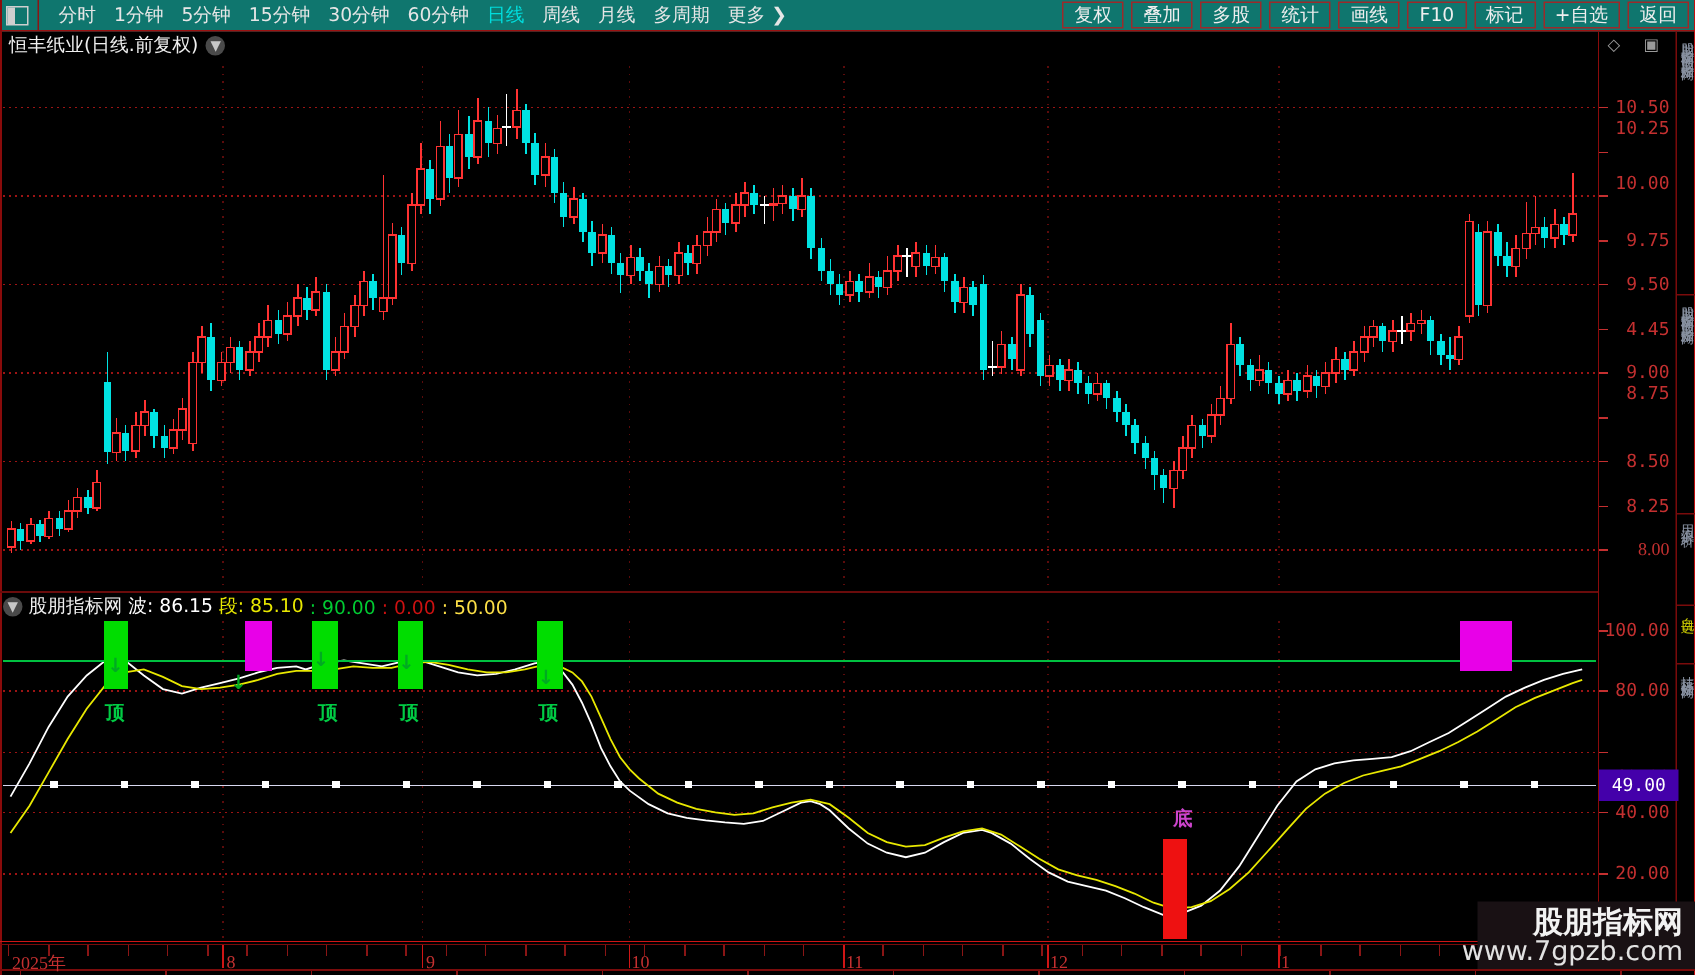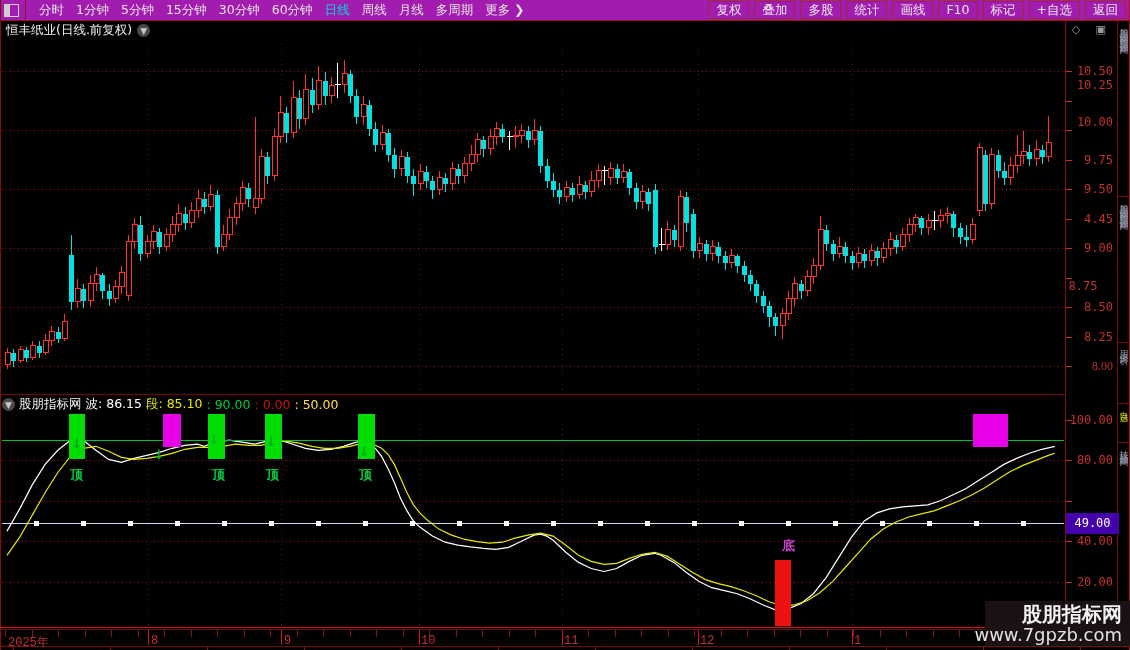--- a/index.html
+++ b/index.html
@@ -1,20 +1,20 @@
 <!DOCTYPE html>
 <html><head>
 <meta charset="utf-8">
 <style>
   html,body{margin:0;padding:0;background:#000;}
   #app{position:relative;width:1130px;height:650px;background:#000;overflow:hidden;
        font-family:"DejaVu Sans","Liberation Sans",sans-serif;color:#ddd;}
   .abs{position:absolute;}
   
-  #toolbar{left:0;top:0;width:1130px;height:20px;border-bottom:1px solid #9c1111;background:#a21caf;
+  #toolbar{left:0;top:0;width:1130px;height:20px;border-bottom:1px solid #9c1111;background:#0f766e;
            display:flex;align-items:center;font-size:12.5px;}
   #win-icon{width:13px;height:11px;border:1px solid #cfcfcf;margin:0 6px 0 4px;position:relative;}
   #win-icon::after{content:"";position:absolute;left:0;top:0;width:5px;height:11px;background:#cfcfcf;}
   #tb-sep{width:1px;height:20px;background:#8a1515;margin-right:7px;}
   .tb-item{margin:0 6px;color:#e6e6e6;cursor:default;white-space:nowrap;}
   .tb-item.active{color:#00dddd;}
   #tb-right{margin-left:auto;display:flex;align-items:center;margin-right:4px;}
   .tb-btn{border:1px solid #9c2a2a;padding:0px 7px;margin-left:5px;color:#eee;white-space:nowrap;
           height:16px;line-height:16px;}
   
@@ -24,21 +24,21 @@
   #pane-icons{right:18px;top:23px;color:#9a9a9a;font-size:11px;letter-spacing:6px;}
   
   .pr-label{position:absolute;right:17px;width:60px;text-align:right;font-family:"DejaVu Sans Mono","Liberation Mono",monospace;
             font-size:12px;color:#c43030;line-height:12px;}
   #badge49{right:11px;width:53px;height:21px;background:#4400aa;color:#fff;text-align:center;
            line-height:21px;font-size:12px;font-family:"DejaVu Sans Mono","Liberation Mono",monospace;z-index:5;}
   
   #ind-header{left:2px;top:397px;height:15px;display:flex;align-items:center;font-size:12.5px;}
   #ind-header span{margin-right:4px;white-space:nowrap;}
   
-  .t-label{position:absolute;top:634px;font-size:12px;color:#c43030;font-family:Liberation Mono, monospace;z-index:2;}
+  .t-label{position:absolute;top:634px;font-size:12px;color:#c43030;font-family:Liberation Serif, serif;z-index:2;}
   
   #right-strip{left:1117px;top:21px;width:12px;height:607px;border-left:1px solid #7a0b0b;z-index:1;}
   .strip-seg{width:12px;overflow:hidden;border-bottom:1px solid #7a0b0b;
              writing-mode:vertical-rl;text-orientation:upright;font-size:9px;line-height:12px;
              color:#8a93a3;letter-spacing:2px;}
   
   #watermark{left:985px;top:601px;width:145px;height:45px;background:#191114;z-index:9;
              display:flex;flex-direction:column;align-items:flex-end;justify-content:center;padding-right:8px;box-sizing:border-box;}
   #wm1{font-size:20px;font-weight:bold;color:#f2f2f2;line-height:22px;}
   #wm2{font-size:18px;color:#e2e2e2;line-height:20px;}
@@ -562,21 +562,21 @@
     </svg>
 
   <div id="price-axis">
       <div class="pr-label" style="top: 65px;">10.50</div>
       <div class="pr-label" style="top: 79px;">10.25</div>
       <div class="pr-label" style="top: 116px;">10.00</div>
       <div class="pr-label" style="top: 154px;">9.75</div>
       <div class="pr-label" style="top: 183px;">9.50</div>
       <div class="pr-label" style="top: 213px;">4.45</div>
       <div class="pr-label" style="top: 242px;">9.00</div>
-      <div class="pr-label" style="top: 280px; text-align: center;">8.75</div>
+      <div class="pr-label" style="top: 256px;">8.75</div>
       <div class="pr-label" style="top: 301px;">8.50</div>
       <div class="pr-label" style="top: 331px;">8.25</div>
       <div class="pr-label" style="top: 360px; font-family: Liberation Serif, serif;">8.00</div>
     </div>
 
   <div id="ind-header" class="abs">
     <span class="chev-circle" style="margin:0 4px 0 0;">▼</span>
     <span style="color:#f0f0f0;">股朋指标网</span>
     <span id="p0" style="color: rgb(255, 255, 255);">波: 86.15</span>
     <span id="p1" style="color: rgb(232, 232, 0);">段: 85.10</span>

